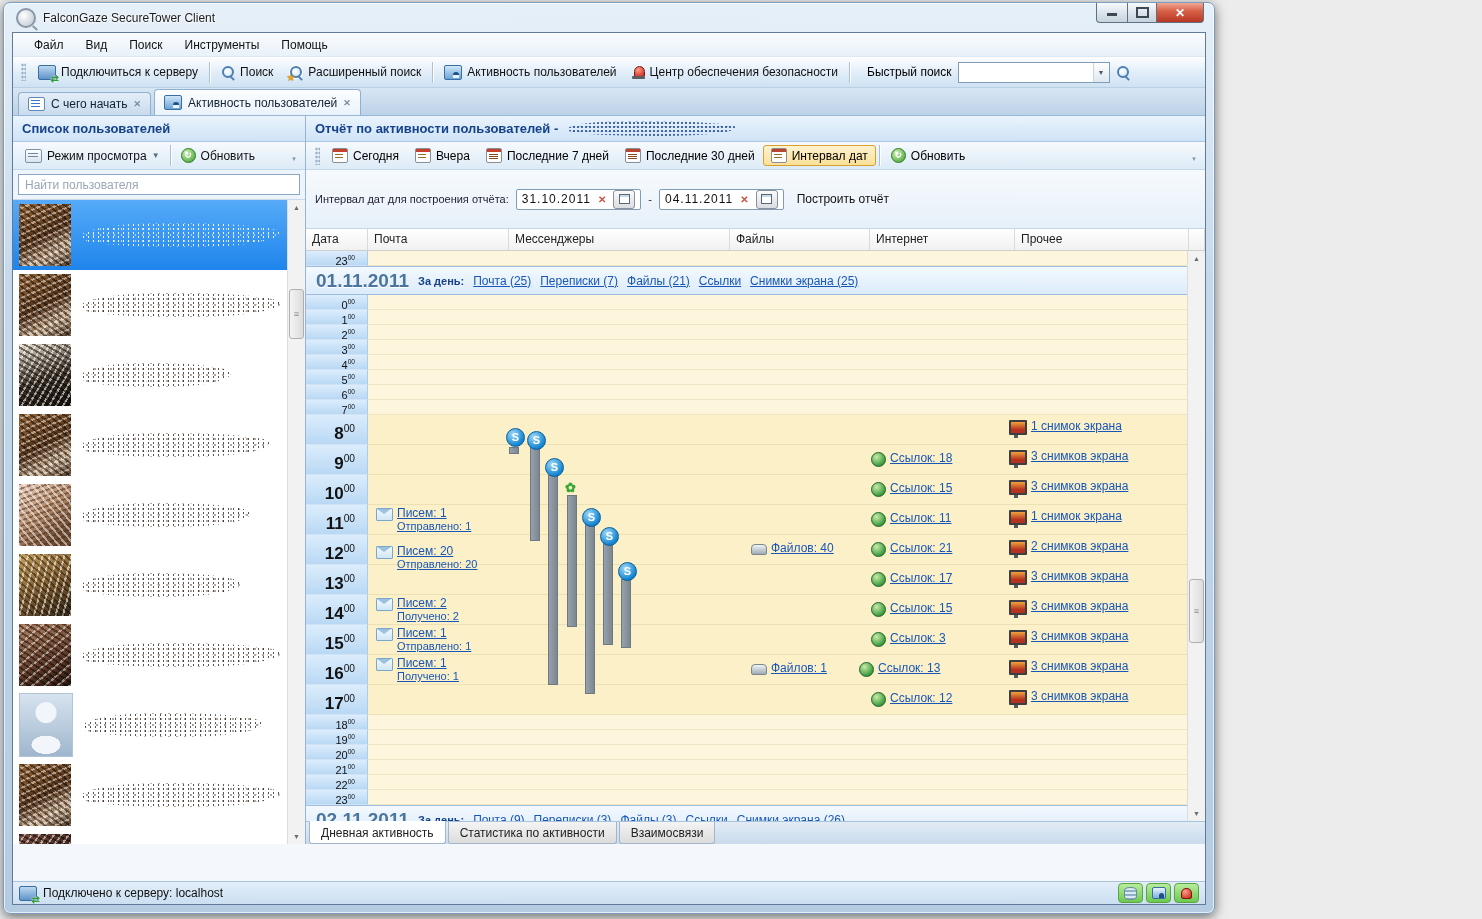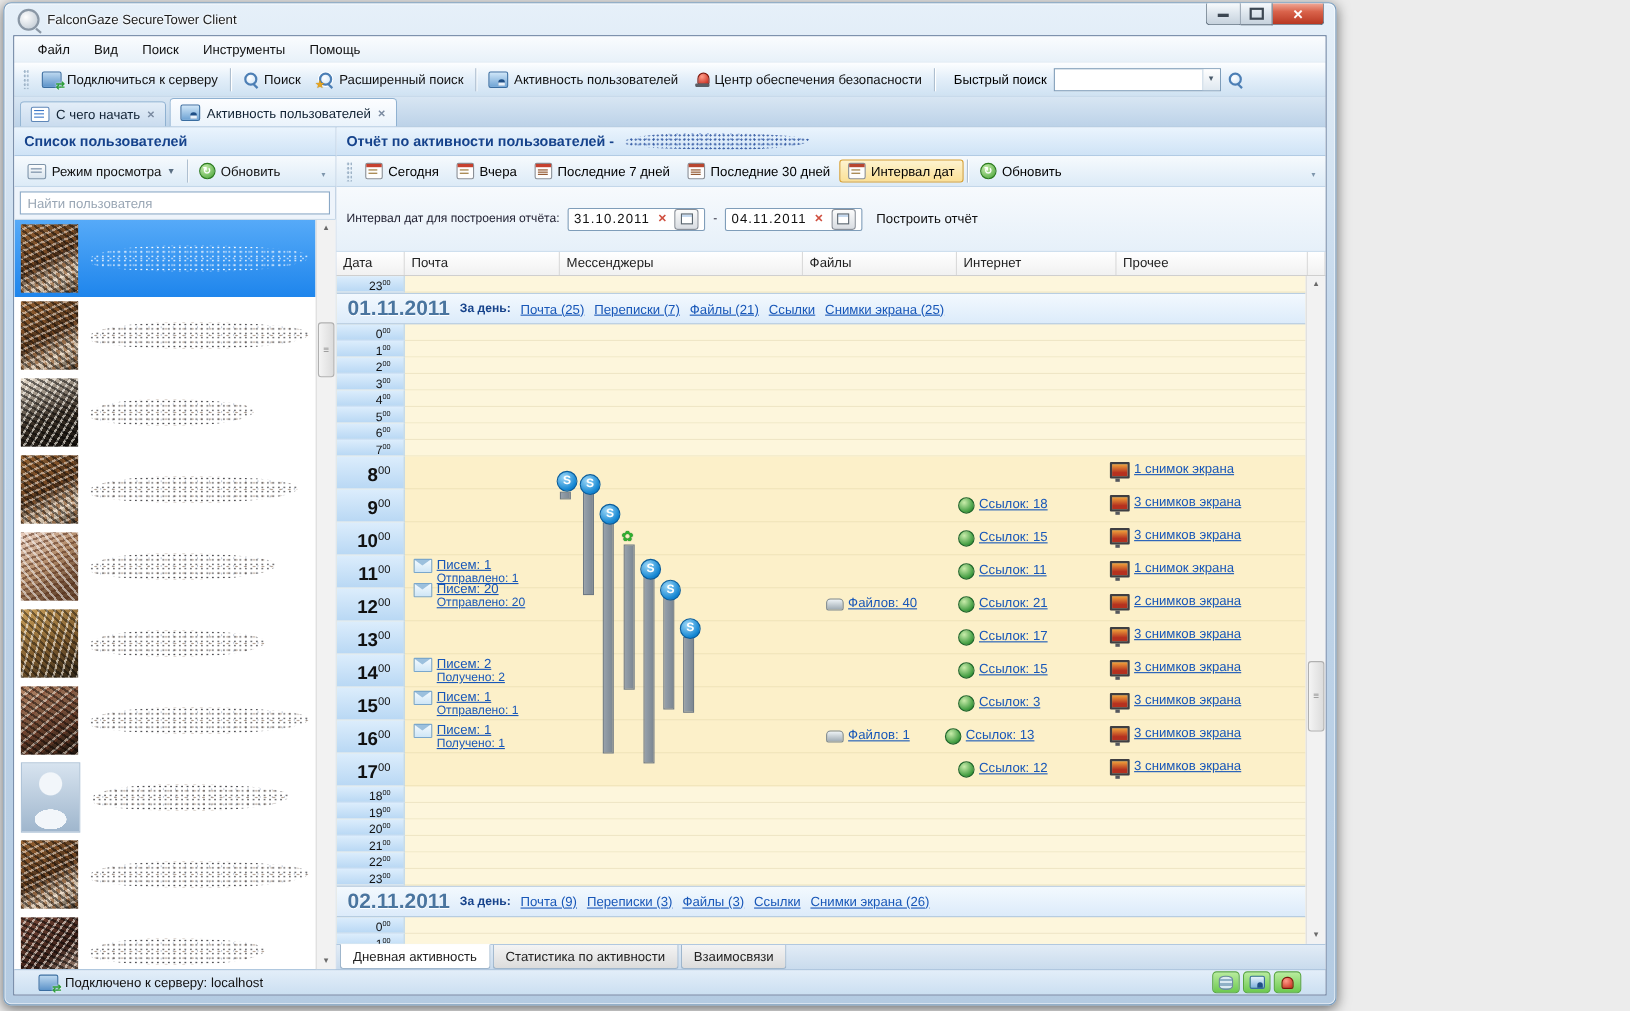--- a/index.html
+++ b/index.html
@@ -145,21 +145,21 @@
   .ico-shot{width:14px;height:11px;margin-top:1px;background:linear-gradient(#f1a33c,#b5311f 70%);border:2px solid #3e3e42;border-radius:1px;position:relative;flex:none;}
   .ico-shot::after{content:"";position:absolute;left:3px;bottom:-5px;width:4px;height:3px;background:#55585e;}
   .ico-skype{width:17px;height:17px;border-radius:50%;background:radial-gradient(circle at 35% 30%,#9fd9f8,#1285d2 70%,#0a6ab0);border:1px solid #0a5d9c;color:#fff;font-weight:bold;font-size:11px;line-height:16px;text-align:center;position:absolute;}
   .ico-icq{position:absolute;font-size:13px;line-height:13px;color:#2faf2f;text-shadow:0 0 1px #0c5c0c;}
   .bar{position:absolute;width:10px;background:linear-gradient(90deg,#97a1ab,#7c8792);border:1px solid #6e7984;box-sizing:border-box;}
   
   .bottom-tabs{height:22px;flex:none;background:linear-gradient(#e2ecf6,#c9dbed);border-top:1px solid #a9c3dc;display:flex;padding-left:3px;font-size:12px;}
   .btab{display:flex;align-items:center;padding:0 11px;margin-right:2px;border:1px solid #9fb6cc;border-top:none;background:linear-gradient(#f4f4f4,#dcdcdc);color:#222;border-radius:0 0 3px 3px;}
   .btab.active{background:#fff;border-top:1px solid #fff;margin-top:-1px;}
   
-  .statusbar{height:22px;flex:none;background:linear-gradient(#e3eef9,#cbdff1);border-top:1px solid #a9c3dc;display:flex;align-items:center;padding:0 22px;font-size:12px;color:#111;gap:6px;}
+  .statusbar{height:22px;flex:none;background:linear-gradient(#e3eef9,#cbdff1);border-top:1px solid #a9c3dc;display:flex;align-items:center;padding:0 6px;font-size:12px;color:#111;gap:6px;margin-top:37px;}
   .chiprow{margin-left:auto;display:flex;}
   .chip{width:23px;height:18px;margin-left:3px;border-radius:4px;border:1px solid #58a63f;background:linear-gradient(#b9ec9e,#6cc94f);display:flex;align-items:center;justify-content:center;}
   .mini-db{width:11px;height:11px;border-radius:45%/28%;background:repeating-linear-gradient(#dbe9f2 0 2px,#8fb0c6 2px 4px);border:1px solid #6d8ba0;}
   .mini-act{width:12px;height:10px;background:linear-gradient(#e8f3fc,#7fb0dd);border:1px solid #3a6da0;border-radius:2px;position:relative;}
   .mini-act::after{content:"";position:absolute;right:1px;bottom:0;width:5px;height:5px;border-radius:50% 50% 0 0;background:#1f4f86;}
   .mini-siren{width:9px;height:9px;border-radius:5px 5px 2px 2px;background:radial-gradient(circle at 35% 30%,#ff9d8a,#c62315);border:1px solid #7e150a;}
 </style>
 </head>
 <body>
 
@@ -512,21 +512,21 @@
                   <div class="hcell"></div>
                 </div>
                 <div class="entries" style="top: 44px; height: 510px;">
                   <div class="entry" style="left: 70px; top: 212px;">
                     <span class="ico-mail"></span>
                     <span class="lines">
                       <a class="lnk" href="#">Писем: 1</a>
                       <a class="lnk sm" href="#">Отправлено: 1</a>
                     </span>
                   </div>
-                  <div class="entry" style="left: 70px; top: 234px;">
+                  <div class="entry" style="left: 70px; top: 250px;">
                     <span class="ico-mail"></span>
                     <span class="lines">
                       <a class="lnk" href="#">Писем: 20</a>
                       <a class="lnk sm" href="#">Отправлено: 20</a>
                     </span>
                   </div>
                   <div class="entry" style="left: 70px; top: 302px;">
                     <span class="ico-mail"></span>
                     <span class="lines">
                       <a class="lnk" href="#">Писем: 2</a>

